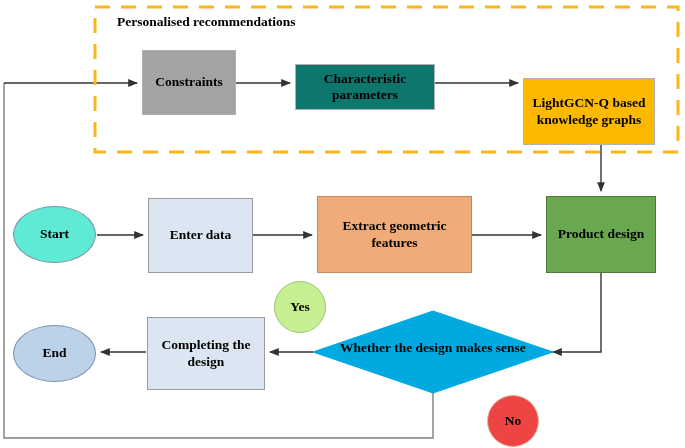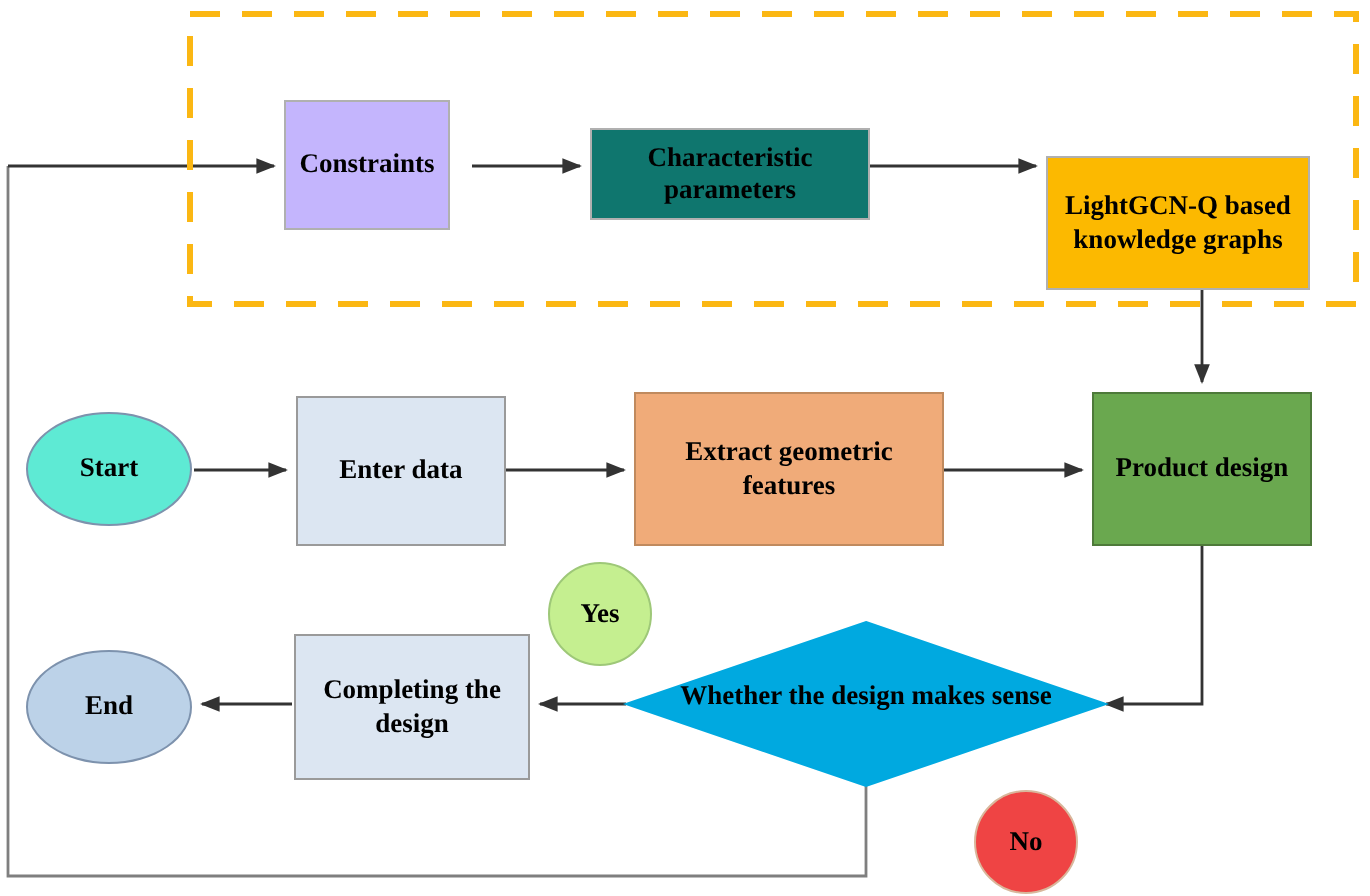--- a/index.html
+++ b/index.html
@@ -7,21 +7,21 @@
   #canvas{position:relative;width:685px;height:448px;background:#ffffff;overflow:hidden;}
   #svg-layer{position:absolute;left:0;top:0;width:685px;height:448px;}
 
   .node{position:absolute;display:flex;align-items:center;justify-content:center;
         text-align:center;box-sizing:border-box;line-height:1.22;color:#000000;}
 
   .rect{border:1px solid #9a9a9a;}
   .ellipse{border-radius:50%;border:1px solid #7d92ad;}
   .circle{border-radius:50%;}
 
-  .n-constraints{left:142px;top:50px;width:83px;height:65px;background:#c4b5fd;border:1px solid #b0b0b0;font-size:13.5px;font-weight:bold;}
+  .n-constraints{left:142px;top:50px;width:94px;height:65px;background:#a3a3a3;border:1px solid #b0b0b0;font-size:13.5px;font-weight:bold;}
   .n-charparams{left:295px;top:64px;width:140px;height:46px;background:#0f766e;border:1px solid #b0b0b0;font-size:13.5px;font-weight:bold;}
   .n-lightgcn{left:523px;top:42px;width:132px;height:67px;background:#fcb900;border:1px solid #b0b0b0;font-size:13.5px;font-weight:bold;margin-top:36px;}
 
   .n-start{left:13px;top:206px;width:83px;height:57px;background:#5eead4;font-size:13.5px;font-weight:bold;}
   .n-end{left:13px;top:325px;width:83px;height:57px;background:#bcd2e8;font-size:13.5px;font-weight:bold;}
 
   .n-enterdata{left:148px;top:198px;width:105px;height:75px;background:#dce6f2;font-size:13.5px;font-weight:bold;}
   .n-extract{left:317px;top:196px;width:155px;height:77px;background:#f0ab79;border:1px solid #c08a5e;font-size:13.5px;font-weight:bold;}
   .n-product{left:546px;top:196px;width:110px;height:77px;background:#6aa84f;border:1px solid #4e7a3a;font-size:13.5px;font-weight:bold;}
 
@@ -75,20 +75,21 @@
       <path d="M 313 352 L 270 352" marker-end="url(#arrow)"></path>
     </g>
 
     <g stroke="#333333" stroke-width="1.4" fill="none">
       <path d="M 146 352 L 101 352" marker-end="url(#arrow)"></path>
     </g>
 
     <polygon points="433,311 553,352 433,393 313,352" fill="#00a9e0" stroke="#00a9e0" stroke-width="1"></polygon>
   </svg>
 
+  <div class="group-label">Personalised recommendations</div>
 
   <div class="node rect n-constraints">
     <span>Constraints</span>
   </div>
 
   <div class="node rect n-charparams">
     <span>Characteristic parameters</span>
   </div>
 
   <div class="node rect n-lightgcn">

